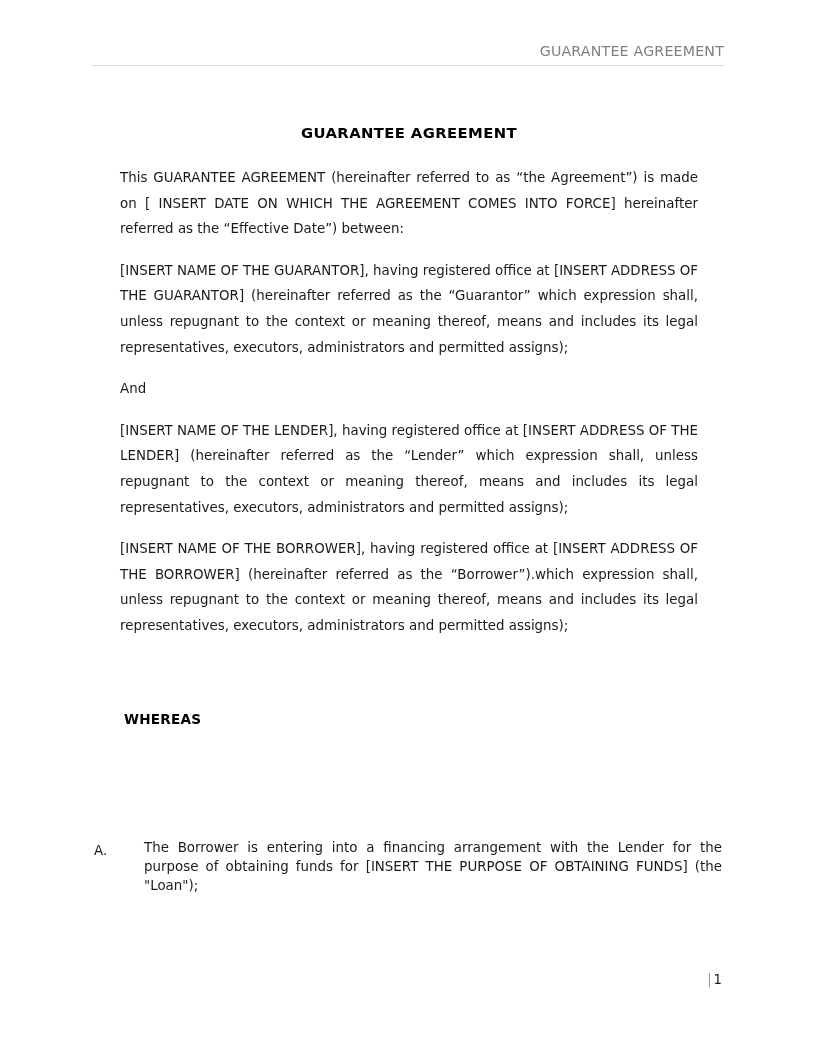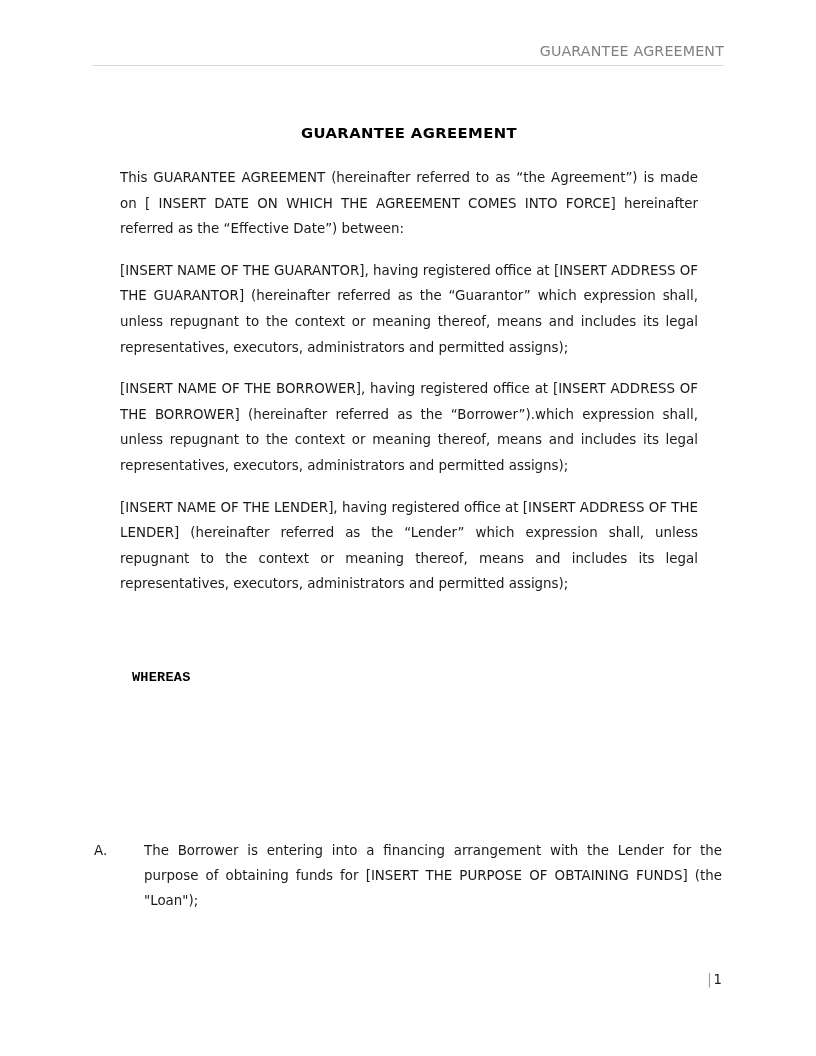--- a/index.html
+++ b/index.html
@@ -75,22 +75,21 @@
 
   .spacer-para {
     height: 38px;
   }
 
   .whereas {
     font-size: 13.6px;
     font-weight: bold;
     line-height: 25.6px;
     letter-spacing: 0.2px;
-    margin: 18px 0 10px 12px;
-    font-family: Liberation Mono, monospace;
+    margin: 18px 0 10px 4px;
   }
 
   
   .list-block {
     position: absolute;
     left: 94px;
     top: 838px;
     width: 628px;
   }
   .list-item {
@@ -100,21 +99,21 @@
   .list-marker {
     width: 50px;
     flex: 0 0 50px;
     font-size: 13.4px;
     line-height: 25.8px;
     color: #1a1a1a;
   }
   .list-text {
     flex: 1 1 auto;
     font-size: 13.4px;
-    line-height: 25px;
+    line-height: 19px;
     text-align: justify;
     text-justify: inter-word;
     color: #1a1a1a;
   }
 
   
   .doc-footer {
     position: absolute;
     left: 92px;
     top: 972px;
@@ -140,24 +139,25 @@
   </div>
 
   <div class="body-col">
 
     <div class="doc-title">GUARANTEE AGREEMENT</div>
 
     <p class="para">This GUARANTEE AGREEMENT (hereinafter referred to as “the Agreement”) is made on [ INSERT DATE ON WHICH THE AGREEMENT COMES INTO FORCE] hereinafter referred as the “Effective Date”) between:</p>
 
     <p class="para">[INSERT NAME OF THE GUARANTOR], having registered office at [INSERT ADDRESS OF THE GUARANTOR] (hereinafter referred as the “Guarantor” which expression shall, unless repugnant to the context or meaning thereof, means and includes its legal representatives, executors, administrators and permitted assigns);</p>
 
+    <p class="para nojust">And</p>
+
+    <p class="para">[INSERT NAME OF THE LENDER], having registered office at [INSERT ADDRESS OF THE LENDER] (hereinafter referred as the “Lender” which expression shall, unless repugnant to the context or meaning thereof, means and includes its legal representatives, executors, administrators and permitted assigns);</p>
 
     <p class="para">[INSERT NAME OF THE BORROWER], having registered office at [INSERT ADDRESS OF THE BORROWER] (hereinafter referred as the “Borrower”).which expression shall, unless repugnant to the context or meaning thereof, means and includes its legal representatives, executors, administrators and permitted assigns);</p>
-
-    <p class="para">[INSERT NAME OF THE LENDER], having registered office at [INSERT ADDRESS OF THE LENDER] (hereinafter referred as the “Lender” which expression shall, unless repugnant to the context or meaning thereof, means and includes its legal representatives, executors, administrators and permitted assigns);</p>
 
     <div class="spacer-para"></div>
 
 
     <div class="whereas">WHEREAS</div>
 
   </div>
 
   <div class="list-block">
     <div class="list-item">

